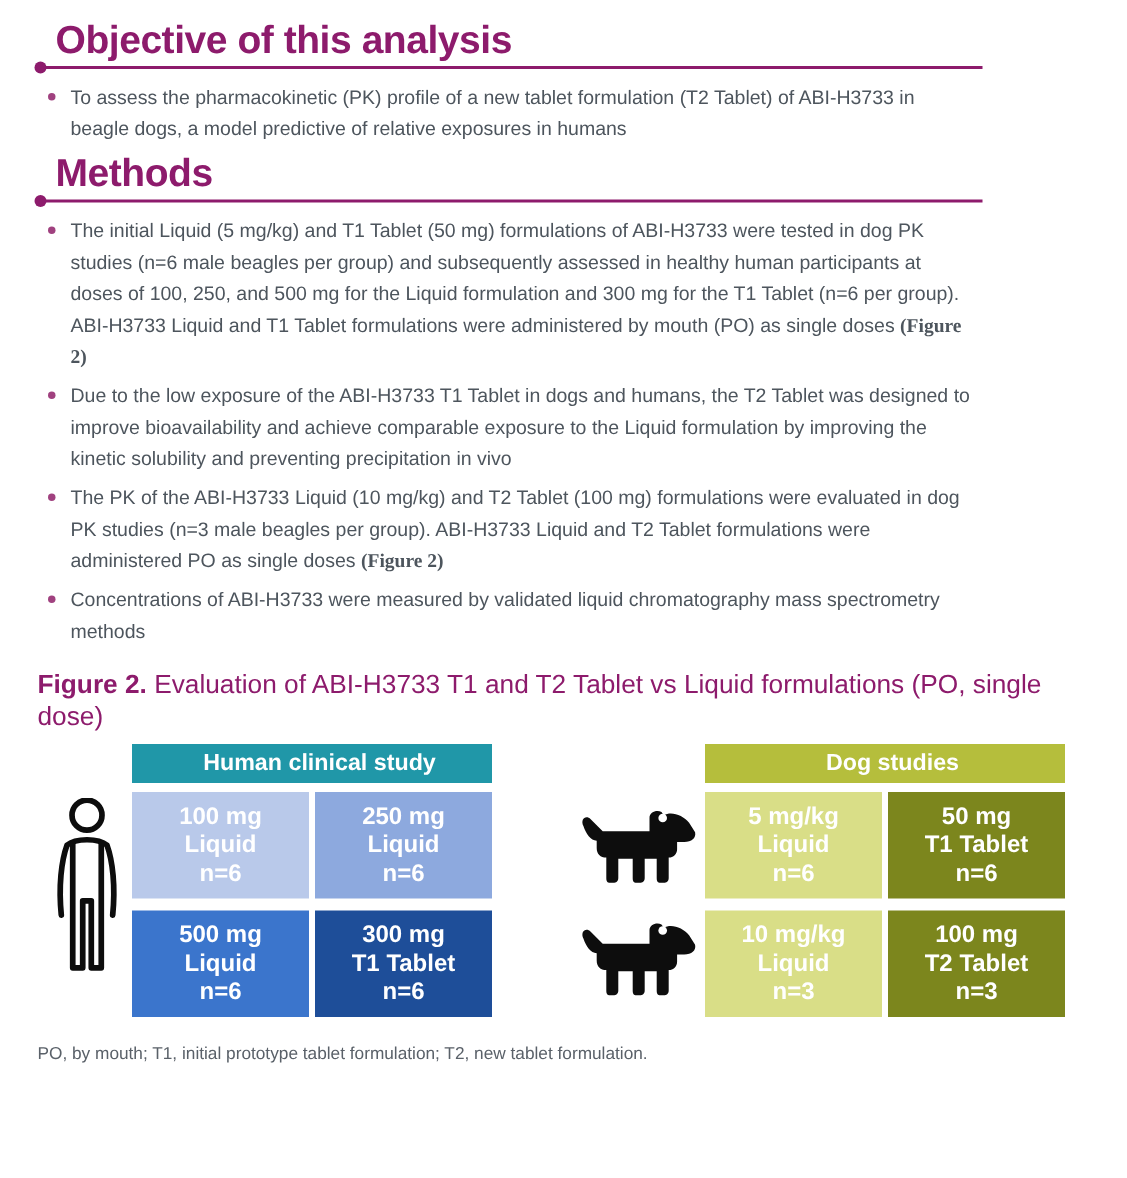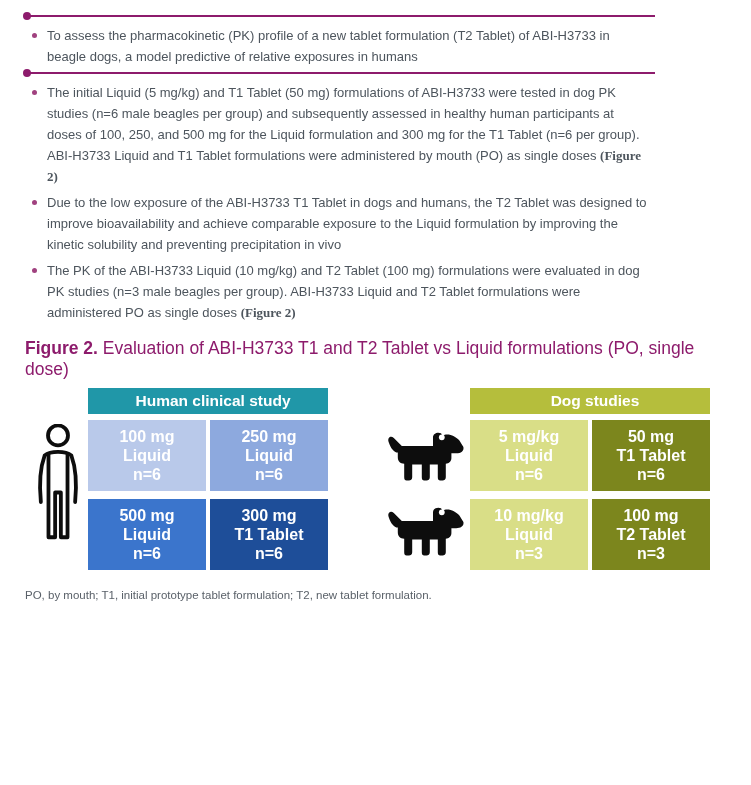--- a/index.html
+++ b/index.html
@@ -34,47 +34,53 @@
   .dog-icon { position:absolute; left:360px; width:80px; height:55px; }
   .dog-1 { top:46px; }
   .dog-2 { top:121px; }
   .footnote { margin-top:6px; font-size:11.5px; color:#5A6169; }
 </style>
 </head>
 <body>
 
 <div class="page">
 
+  <h1 class="section-title">Objective of this analysis</h1>
   <div class="section-rule" style="background-color: rgb(141, 27, 108);">
     <div class="rule-dot" style="background-color: rgb(141, 27, 108);"></div>
   </div>
 
   <ul class="bullets">
     <li>
       <span class="bullet-dot" style="background-color: rgb(160, 65, 127);"></span>
       <span>To assess the pharmacokinetic (PK) profile of a new tablet formulation (T2 Tablet) of ABI-H3733 in beagle dogs, a model predictive of relative exposures in humans</span>
     </li>
   </ul>
 
+  <h1 class="section-title">Methods</h1>
   <div class="section-rule" style="background-color: rgb(141, 27, 108);">
     <div class="rule-dot" style="background-color: rgb(141, 27, 108);"></div>
   </div>
 
   <ul class="bullets">
     <li>
       <span class="bullet-dot" style="background-color: rgb(160, 65, 127);"></span>
       <span>The initial Liquid (5 mg/kg) and T1 Tablet (50 mg) formulations of ABI-H3733 were tested in dog PK studies (n=6 male beagles per group) and subsequently assessed in healthy human participants at doses of 100, 250, and 500 mg for the Liquid formulation and 300 mg for the T1 Tablet (n=6 per group). ABI-H3733 Liquid and T1 Tablet formulations were administered by mouth (PO) as single doses </span><strong>(Figure 2)</strong>
     </li>
     <li>
       <span class="bullet-dot" style="background-color: rgb(160, 65, 127);"></span>
       <span>Due to the low exposure of the ABI-H3733 T1 Tablet in dogs and humans, the T2 Tablet was designed to improve bioavailability and achieve comparable exposure to the Liquid formulation by improving the kinetic solubility and preventing precipitation in vivo</span><strong></strong>
     </li>
     <li>
       <span class="bullet-dot" style="background-color: rgb(160, 65, 127);"></span>
       <span>The PK of the ABI-H3733 Liquid (10 mg/kg) and T2 Tablet (100 mg) formulations were evaluated in dog PK studies (n=3 male beagles per group). ABI-H3733 Liquid and T2 Tablet formulations were administered PO as single doses </span><strong>(Figure 2)</strong>
+    </li>
+    <li>
+      <span class="bullet-dot" style="background-color: rgb(160, 65, 127);"></span>
+      <span>Concentrations of ABI-H3733 were measured by validated liquid chromatography mass spectrometry methods</span><strong></strong>
     </li>
   </ul>
 
   <p class="figure-caption"><span class="cap-label">Figure 2.</span><span> Evaluation of ABI-H3733 T1 and T2 Tablet vs Liquid formulations (PO, single dose)</span></p>
 
   <div class="figure-canvas">
 
     <svg class="person-icon" viewBox="0 0 56 124" fill="none" stroke="#0D0D0D" stroke-width="4" stroke-linecap="round" stroke-linejoin="round">
       <circle cx="28" cy="12" r="10.5"></circle>
       <path d="M10 82 C8 62 10 44 14 33 C20 28 36 28 42 33 C46 44 48 62 46 82"></path>

